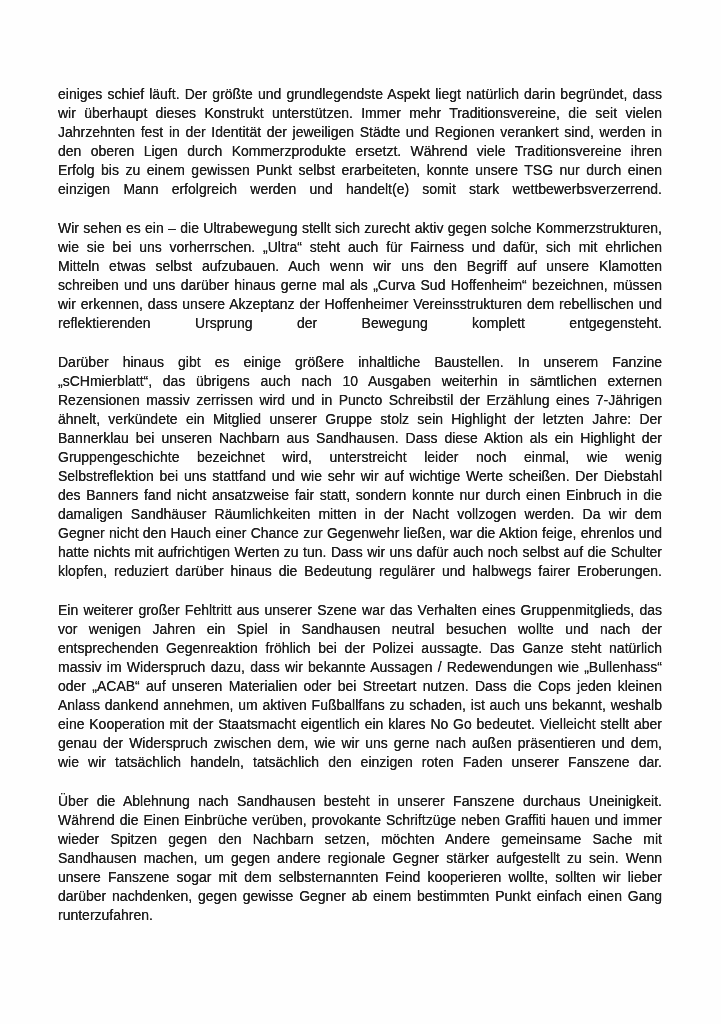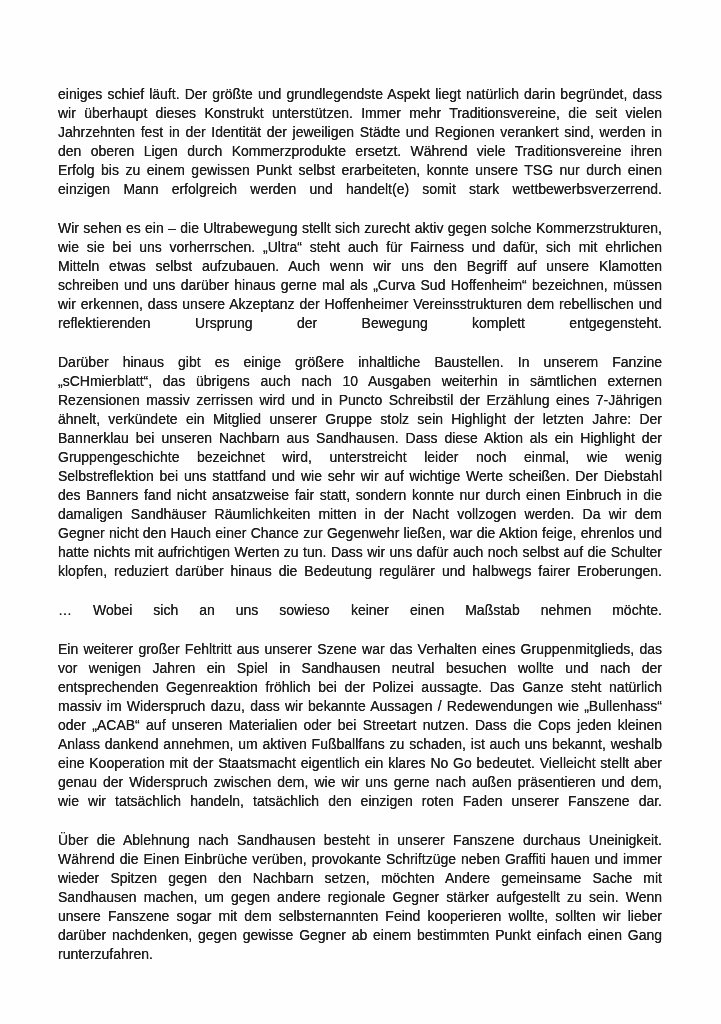--- a/index.html
+++ b/index.html
@@ -63,21 +63,20 @@
 Rezensionen massiv zerrissen wird und in Puncto Schreibstil der Erzählung eines 7-Jährigen
 ähnelt, verkündete ein Mitglied unserer Gruppe stolz sein Highlight der letzten Jahre: Der
 Bannerklau bei unseren Nachbarn aus Sandhausen. Dass diese Aktion als ein Highlight der
 Gruppengeschichte bezeichnet wird, unterstreicht leider noch einmal, wie wenig
 Selbstreflektion bei uns stattfand und wie sehr wir auf wichtige Werte scheißen. Der Diebstahl
 des Banners fand nicht ansatzweise fair statt, sondern konnte nur durch einen Einbruch in die
 damaligen Sandhäuser Räumlichkeiten mitten in der Nacht vollzogen werden. Da wir dem
 Gegner nicht den Hauch einer Chance zur Gegenwehr ließen, war die Aktion feige, ehrenlos und
 hatte nichts mit aufrichtigen Werten zu tun. Dass wir uns dafür auch noch selbst auf die Schulter
 klopfen, reduziert darüber hinaus die Bedeutung regulärer und halbwegs fairer Eroberungen.</div>
-    <div class="para">… Wobei sich an uns sowieso keiner einen Maßstab nehmen möchte.</div>
     <div class="para">Ein weiterer großer Fehltritt aus unserer Szene war das Verhalten eines Gruppenmitglieds, das
 vor wenigen Jahren ein Spiel in Sandhausen neutral besuchen wollte und nach der
 entsprechenden Gegenreaktion fröhlich bei der Polizei aussagte. Das Ganze steht natürlich
 massiv im Widerspruch dazu, dass wir bekannte Aussagen / Redewendungen wie „Bullenhass“
 oder „ACAB“ auf unseren Materialien oder bei Streetart nutzen. Dass die Cops jeden kleinen
 Anlass dankend annehmen, um aktiven Fußballfans zu schaden, ist auch uns bekannt, weshalb
 eine Kooperation mit der Staatsmacht eigentlich ein klares No Go bedeutet. Vielleicht stellt aber
 genau der Widerspruch zwischen dem, wie wir uns gerne nach außen präsentieren und dem,
 wie wir tatsächlich handeln, tatsächlich den einzigen roten Faden unserer Fanszene dar.</div>
     <div class="para">Über die Ablehnung nach Sandhausen besteht in unserer Fanszene durchaus Uneinigkeit.

